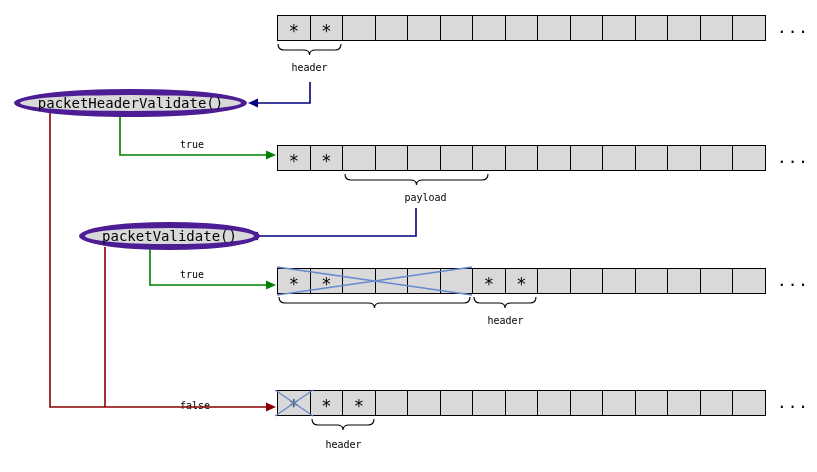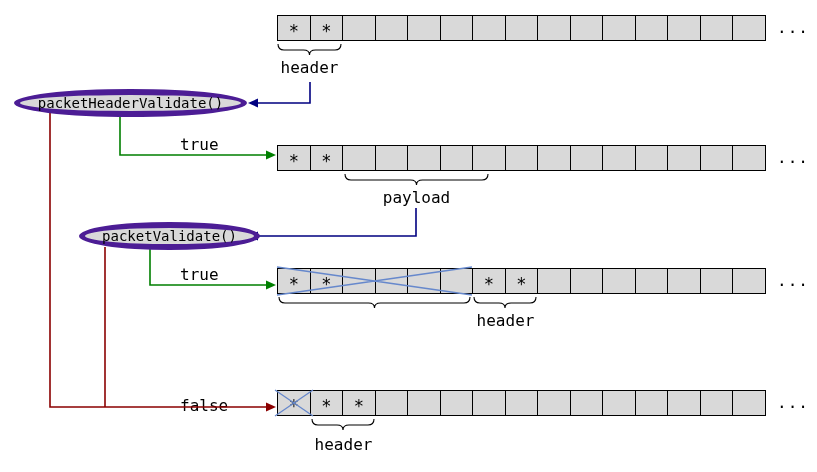--- a/index.html
+++ b/index.html
@@ -13,21 +13,21 @@
   }
   .cell {
     flex:1 1 0; border-right:1px solid #000;
     display:flex; align-items:center; justify-content:center;
     font-size:17px; padding-top:6px; overflow:hidden;
   }
   .cell:last-child { border-right:none; }
 
   .dots { position:absolute; font-size:16px; line-height:20px; z-index:2; letter-spacing:1px; }
 
-  .lbl { position:absolute; font-size:16px; line-height:16px; text-align:center; z-index:2; white-space:pre; }
+  .lbl { position:absolute; font-size:10px; line-height:16px; text-align:center; z-index:2; white-space:pre; }
   .lbl-left { text-align:center; }
 
   .fn-ellipse {
     position:absolute; background:var(--ellipse-fill,#d9d9d9); border:6px solid #4c1d95;
     border-radius:50%; display:flex; align-items:center; justify-content:center;
     font-size:14px; z-index:10; white-space:pre;
   }
 
   svg.overlay { position:absolute; left:0; top:0; z-index:5; pointer-events:none; }
   .navy-line  { stroke:var(--arrow-navy,#000080); stroke-width:1.6; fill:none; }
@@ -115,21 +115,21 @@
 
   <div class="dots" style="left:777px; top:18px">...</div>
   <div class="dots" style="left:777px; top:148px">...</div>
   <div class="dots" style="left:777px; top:271px">...</div>
   <div class="dots" style="left:777px; top:393px">...</div>
 
   <div class="fn-ellipse" style="left:14px; top:89px;  width:233px; height:28px">packetHeaderValidate()</div>
   <div class="fn-ellipse" style="left:79px; top:222px; width:181px; height:28px">packetValidate()</div>
 
   <div class="lbl" style="left:269px; top:60px;  width:81px">header</div>
-  <div class="lbl" style="left:371px; top:190px; width:91px">payload</div>
+  <div class="lbl" style="left:380px; top:190px; width:91px">payload</div>
   <div class="lbl" style="left:465px; top:313px; width:81px">header</div>
   <div class="lbl" style="left:303px; top:437px; width:81px">header</div>
 
   <div class="lbl lbl-left" style="left:180px; top:137px">true</div>
   <div class="lbl lbl-left" style="left:180px; top:267px">true</div>
   <div class="lbl lbl-left" style="left:180px; top:398px">false</div>
 
   <svg class="overlay" width="817" height="472" viewBox="0 0 817 472">
 
     <path class="navy-line" d="M310 82 V103 H258"></path>

